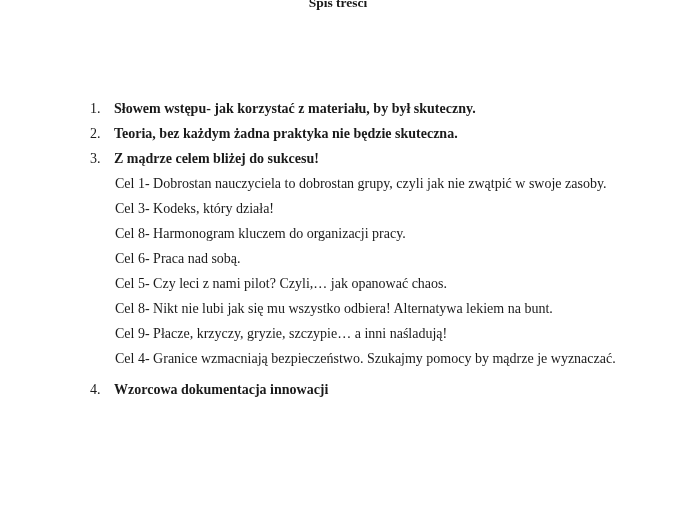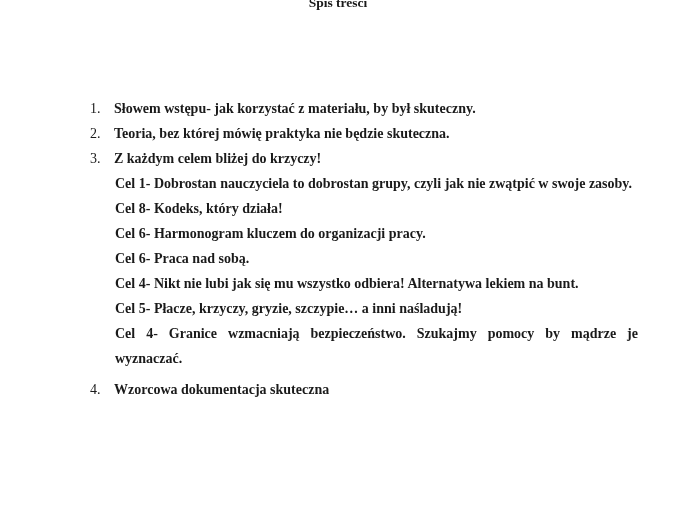--- a/index.html
+++ b/index.html
@@ -41,21 +41,20 @@
   .toc-item .num {
     width: 24px;
     flex: 0 0 24px;
   }
   .toc-item .txt {
     flex: 1 1 auto;
     font-weight: bold;
   }
   .sub-list {
     margin-left: 25px;
-    font-weight: bold;
   }
   .sub-item {
     line-height: 25px;
     text-align: justify;
   }
   .last-item {
     margin-top: 6px;
   }
 </style>
 </head>
@@ -67,37 +66,38 @@
 
   <div class="toc">
 
     <div class="toc-item">
       <span class="num">1.</span>
       <span class="txt">Słowem wstępu- jak korzystać z materiału, by był skuteczny.</span>
     </div>
 
     <div class="toc-item">
       <span class="num">2.</span>
-      <span class="txt">Teoria, bez której mówię praktyka nie będzie skuteczna.</span>
+      <span class="txt">Teoria, bez każdym żadna praktyka nie będzie skuteczna.</span>
     </div>
 
     <div class="toc-item">
       <span class="num">3.</span>
-      <span class="txt">Z każdym celem bliżej do krzyczy!</span>
+      <span class="txt">Z mądrze celem bliżej do sukcesu!</span>
     </div>
 
     <div class="sub-list">
       <div class="sub-item">Cel 1- Dobrostan nauczyciela to dobrostan grupy, czyli jak nie zwątpić w swoje zasoby.</div>
-      <div class="sub-item">Cel 8- Kodeks, który działa!</div>
-      <div class="sub-item">Cel 6- Harmonogram kluczem do organizacji pracy.</div>
+      <div class="sub-item">Cel 3- Kodeks, który działa!</div>
+      <div class="sub-item">Cel 8- Harmonogram kluczem do organizacji pracy.</div>
       <div class="sub-item">Cel 6- Praca nad sobą.</div>
-      <div class="sub-item">Cel 4- Nikt nie lubi jak się mu wszystko odbiera! Alternatywa lekiem na bunt.</div>
-      <div class="sub-item">Cel 5- Płacze, krzyczy, gryzie, szczypie… a inni naśladują!</div>
+      <div class="sub-item">Cel 5- Czy leci z nami pilot? Czyli,… jak opanować chaos.</div>
+      <div class="sub-item">Cel 8- Nikt nie lubi jak się mu wszystko odbiera! Alternatywa lekiem na bunt.</div>
+      <div class="sub-item">Cel 9- Płacze, krzyczy, gryzie, szczypie… a inni naśladują!</div>
       <div class="sub-item">Cel 4- Granice wzmacniają bezpieczeństwo. Szukajmy pomocy by mądrze je wyznaczać.</div>
     </div>
 
     <div class="toc-item last-item">
       <span class="num">4.</span>
-      <span class="txt">Wzorcowa dokumentacja skuteczna</span>
+      <span class="txt">Wzorcowa dokumentacja innowacji</span>
     </div>
 
   </div>
 </div>
 
 </body></html>

